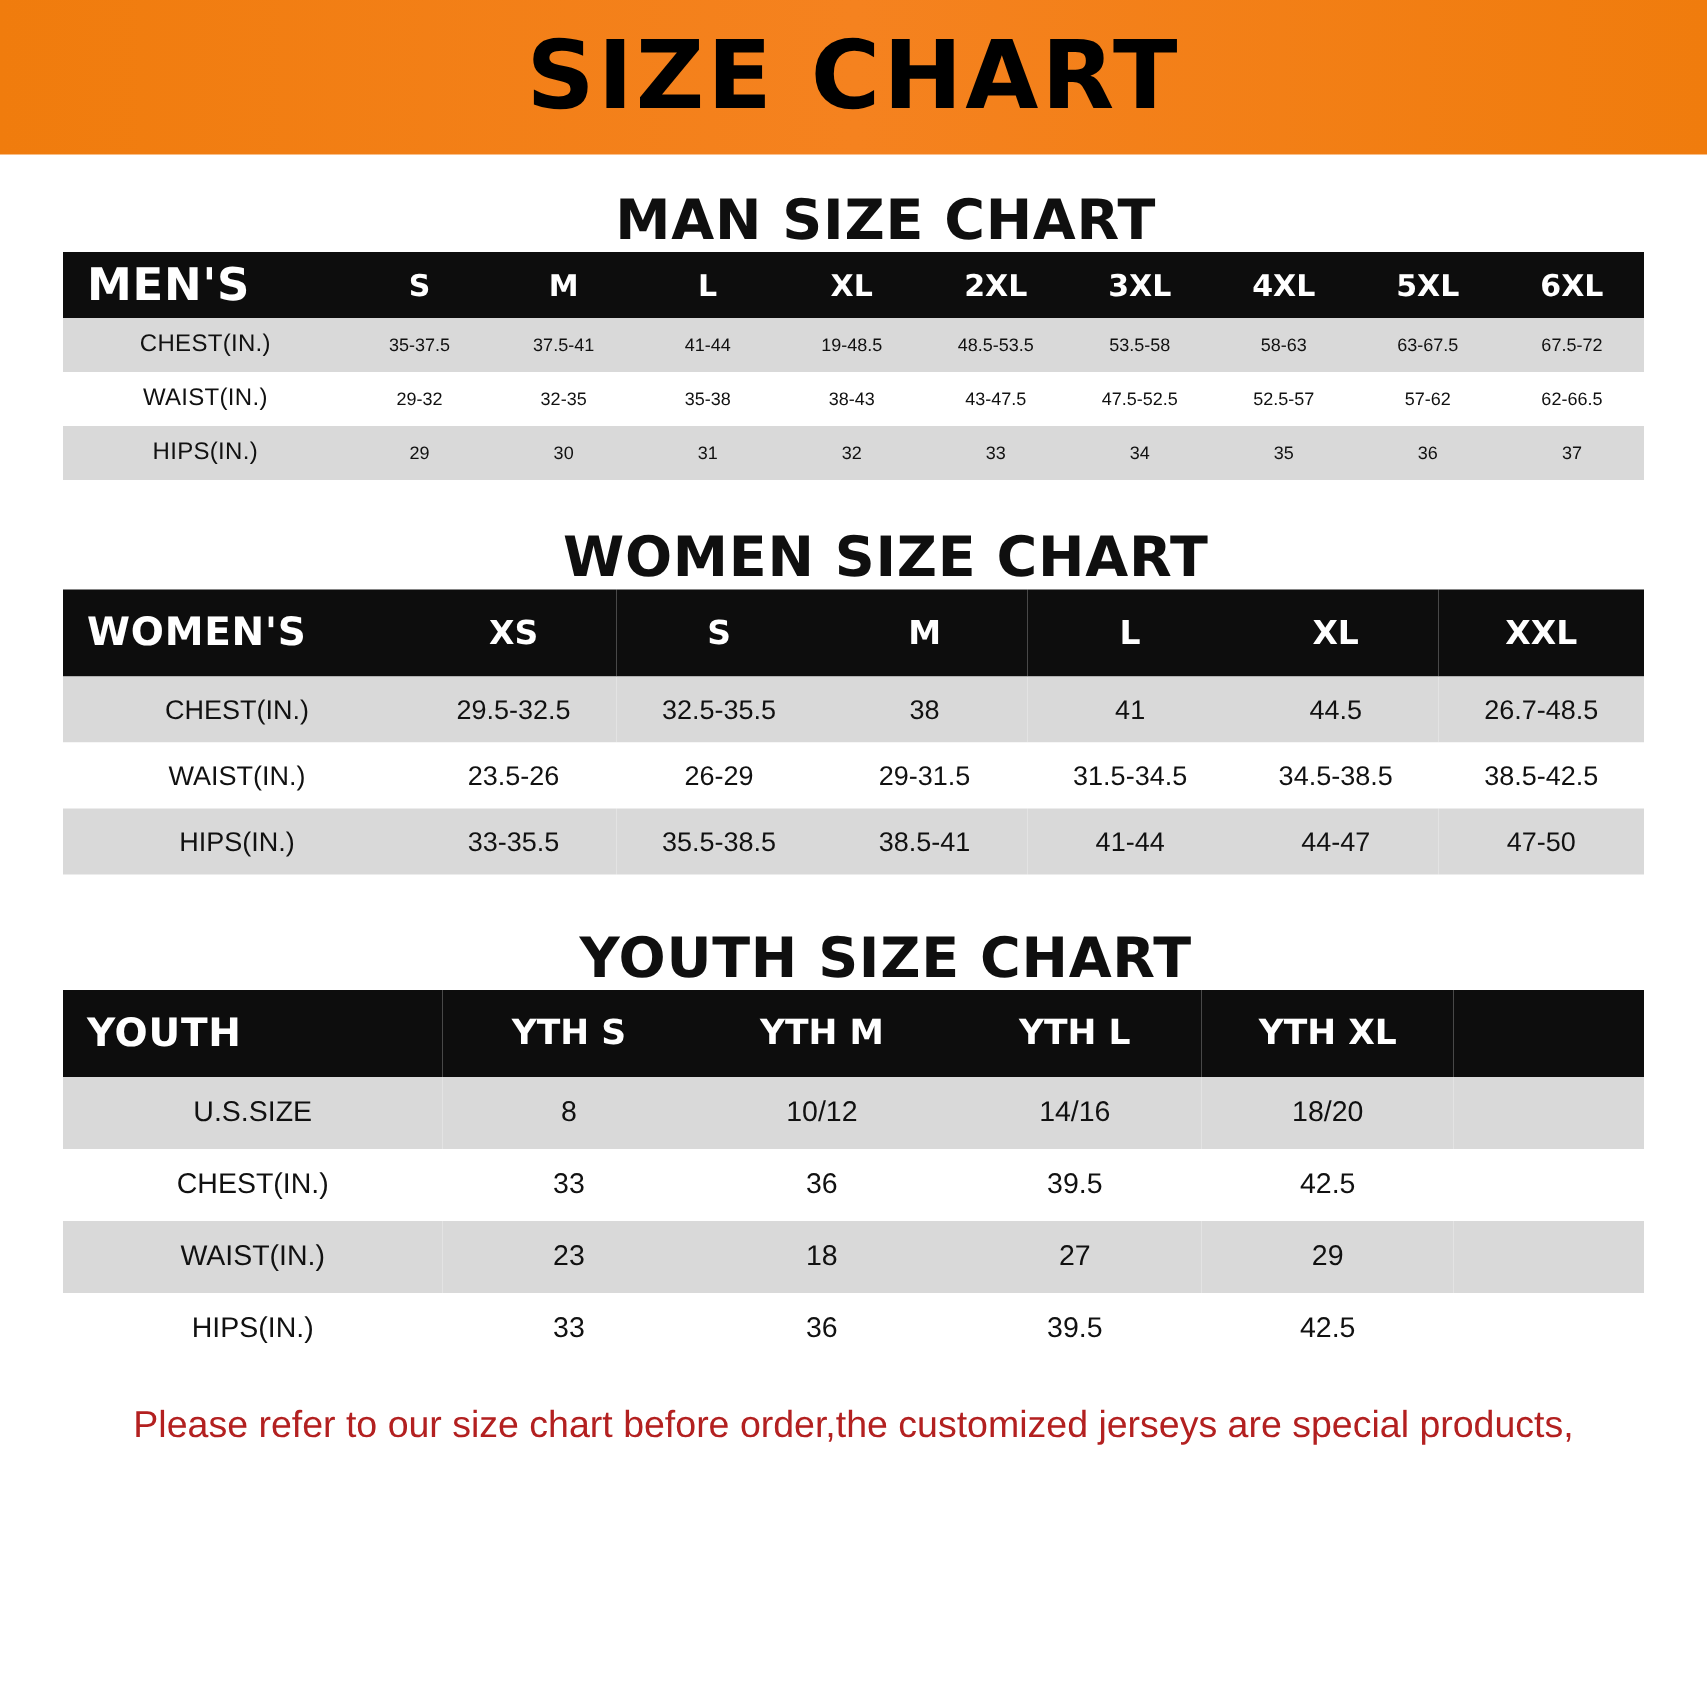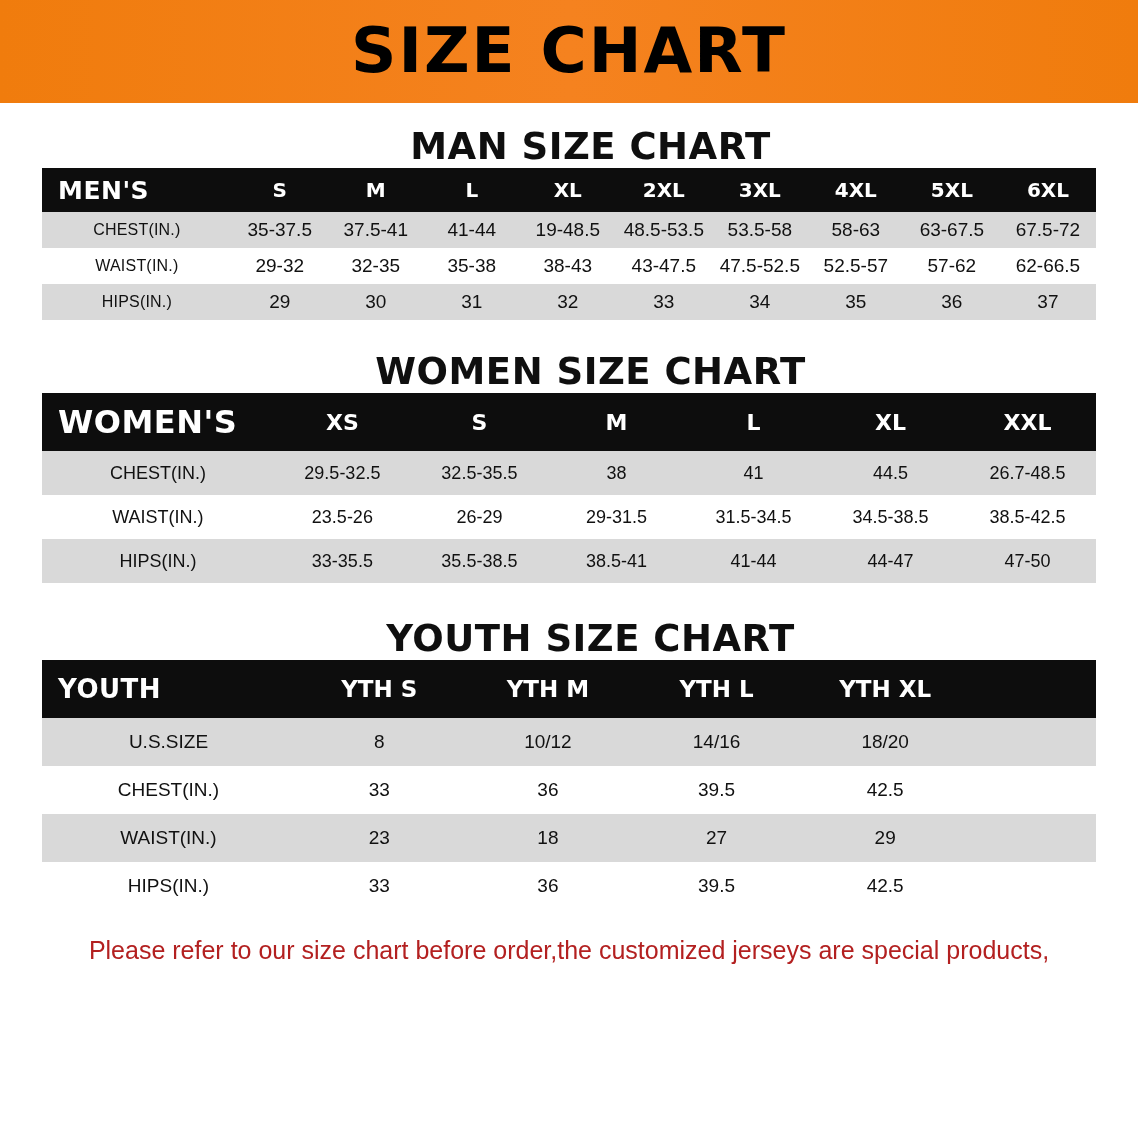--- a/index.html
+++ b/index.html
@@ -85,27 +85,27 @@
     color: #111111;
   }
   tbody td.row-label {
     text-align: center;
   }
   tr.band-grey td { background: #d9d9d9; }
   tr.band-white td { background: #ffffff; }
 
   
   .tbl-man thead th { height: 44px; font-size: 20px; }
-  .tbl-man thead th.hdr-label { font-size: 25px; }
-  .tbl-man tbody td { height: 34px; font-size: 19px; }
+  .tbl-man thead th.hdr-label { font-size: 30px; }
+  .tbl-man tbody td { height: 34px; font-size: 12px; }
   .tbl-man tbody td.row-label { font-size: 16px; letter-spacing: 0.2px; }
 
   
   .tbl-women thead th { height: 58px; font-size: 22px; }
-  .tbl-women thead th.hdr-label { font-size: 32px; }
+  .tbl-women thead th.hdr-label { font-size: 26px; }
   .tbl-women tbody td { height: 42px; font-size: 18px; }
 
   
   .tbl-youth thead th { height: 58px; font-size: 23px; }
   .tbl-youth thead th.hdr-label { font-size: 26px; }
   .tbl-youth tbody td { height: 46px; font-size: 19px; }
 
   
   .note {
     margin: 22px 40px 0 40px;

